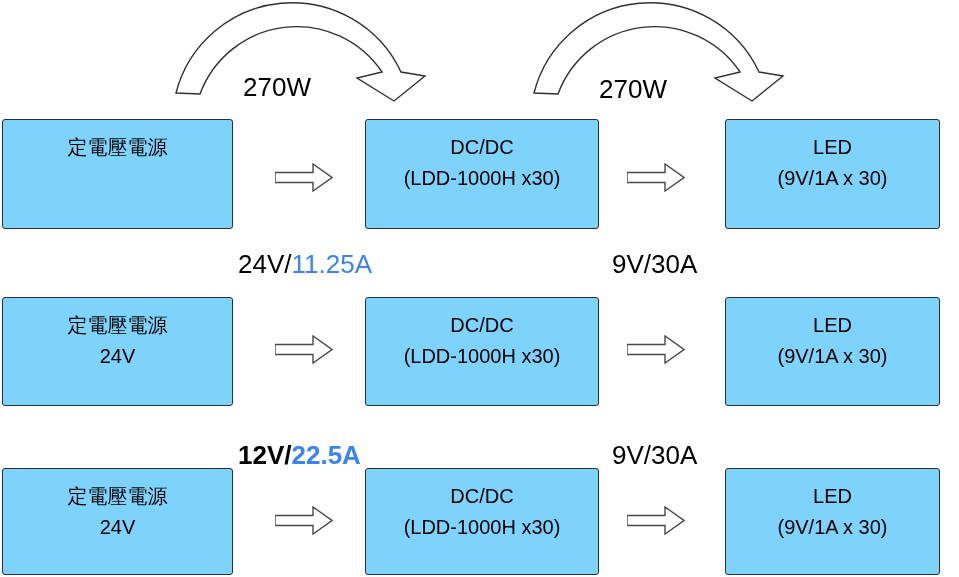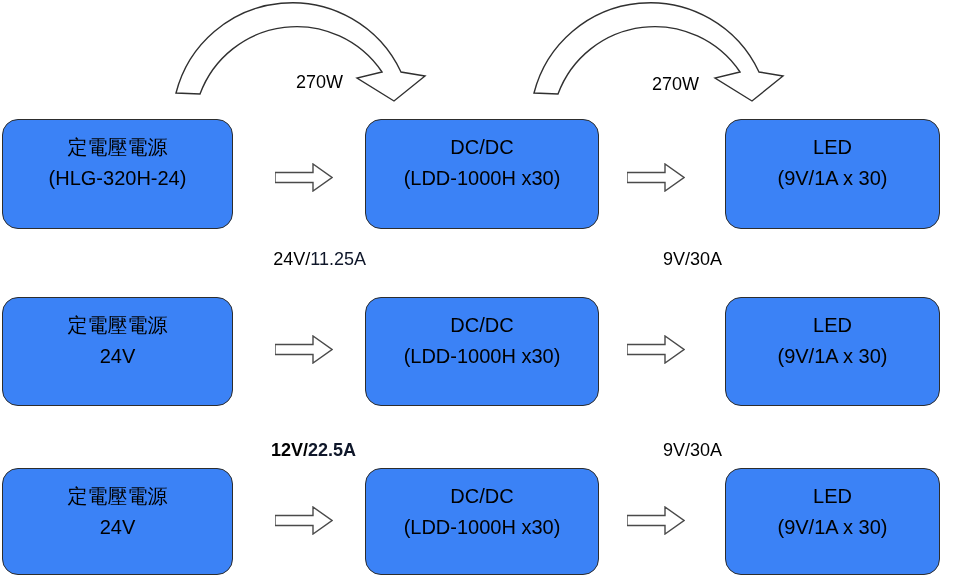--- a/index.html
+++ b/index.html
@@ -7,44 +7,44 @@
     position:relative;
     width:959px;height:577px;
     background:#ffffff;
     font-family:"Liberation Sans","DejaVu Sans",sans-serif;
     overflow:hidden;
   }
   .box{
     position:absolute;
     box-sizing:border-box;
     border:1.5px solid #2d2d2d;
-    border-radius:16px;
-    background:#3b82f6;
+    border-radius:3px;
+    background:#7dd3fc;
     text-align:center;
     padding-top:12px;
     color:#000000;
   }
   .box .bline{font-size:20px;line-height:31px;white-space:nowrap;}
   
   .r0{top:119px;height:110px}
   .r1{top:297px;height:109px}
   .r2{top:468px;height:107px}
   
   .c0{left:2px;width:231px}
   .c1{left:365px;width:234px}
   .c2{left:725px;width:215px}
 
   .label{
     position:absolute;
-    font-size:18px;
+    font-size:26px;
     color:#000000;
     white-space:nowrap;
-    text-align:right;
+    text-align:left;
   }
-  .red{color:#0f172a;}
+  .red{color:#3b82f6;}
 
   .harrow{position:absolute;width:58px;height:29px;}
   .a00{left:275px;top:163px}
   .a01{left:627px;top:163px}
   .a10{left:275px;top:335px}
   .a11{left:627px;top:335px}
   .a20{left:275px;top:506px}
   .a21{left:627px;top:506px}
 
   .curved-arrows{position:absolute;left:0;top:0;width:959px;height:112px;}
@@ -64,21 +64,20 @@
 
   <svg class="curved-arrows" viewBox="0 0 959 112" xmlns="http://www.w3.org/2000/svg">
     <g fill="#ffffff" stroke="#303030" stroke-width="1.4" stroke-linejoin="miter">
       <path d="M 176 93 A 120 120 0 0 1 401 72 L 425 76 L 394 101 L 357 78 L 382 72 A 103 103 0 0 0 200 94 Z"></path>
       <path transform="translate(358,0)" d="M 176 93 A 120 120 0 0 1 401 72 L 425 76 L 394 101 L 357 78 L 382 72 A 103 103 0 0 0 200 94 Z"></path>
     </g>
   </svg>
 
   <div class="box r0 c0">
     <div class="bline">定電壓電源</div>
-    <div class="bline">(HLG-320H-24)</div>
   </div>
   <div class="box r0 c1">
     <div class="bline">DC/DC</div>
     <div class="bline">(LDD-1000H x30)</div>
   </div>
   <div class="box r0 c2">
     <div class="bline">LED</div>
     <div class="bline">(9V/1A x 30)</div>
   </div>
   <div class="label lab-in-0"><span>270W</span><span class="red"></span></div>

